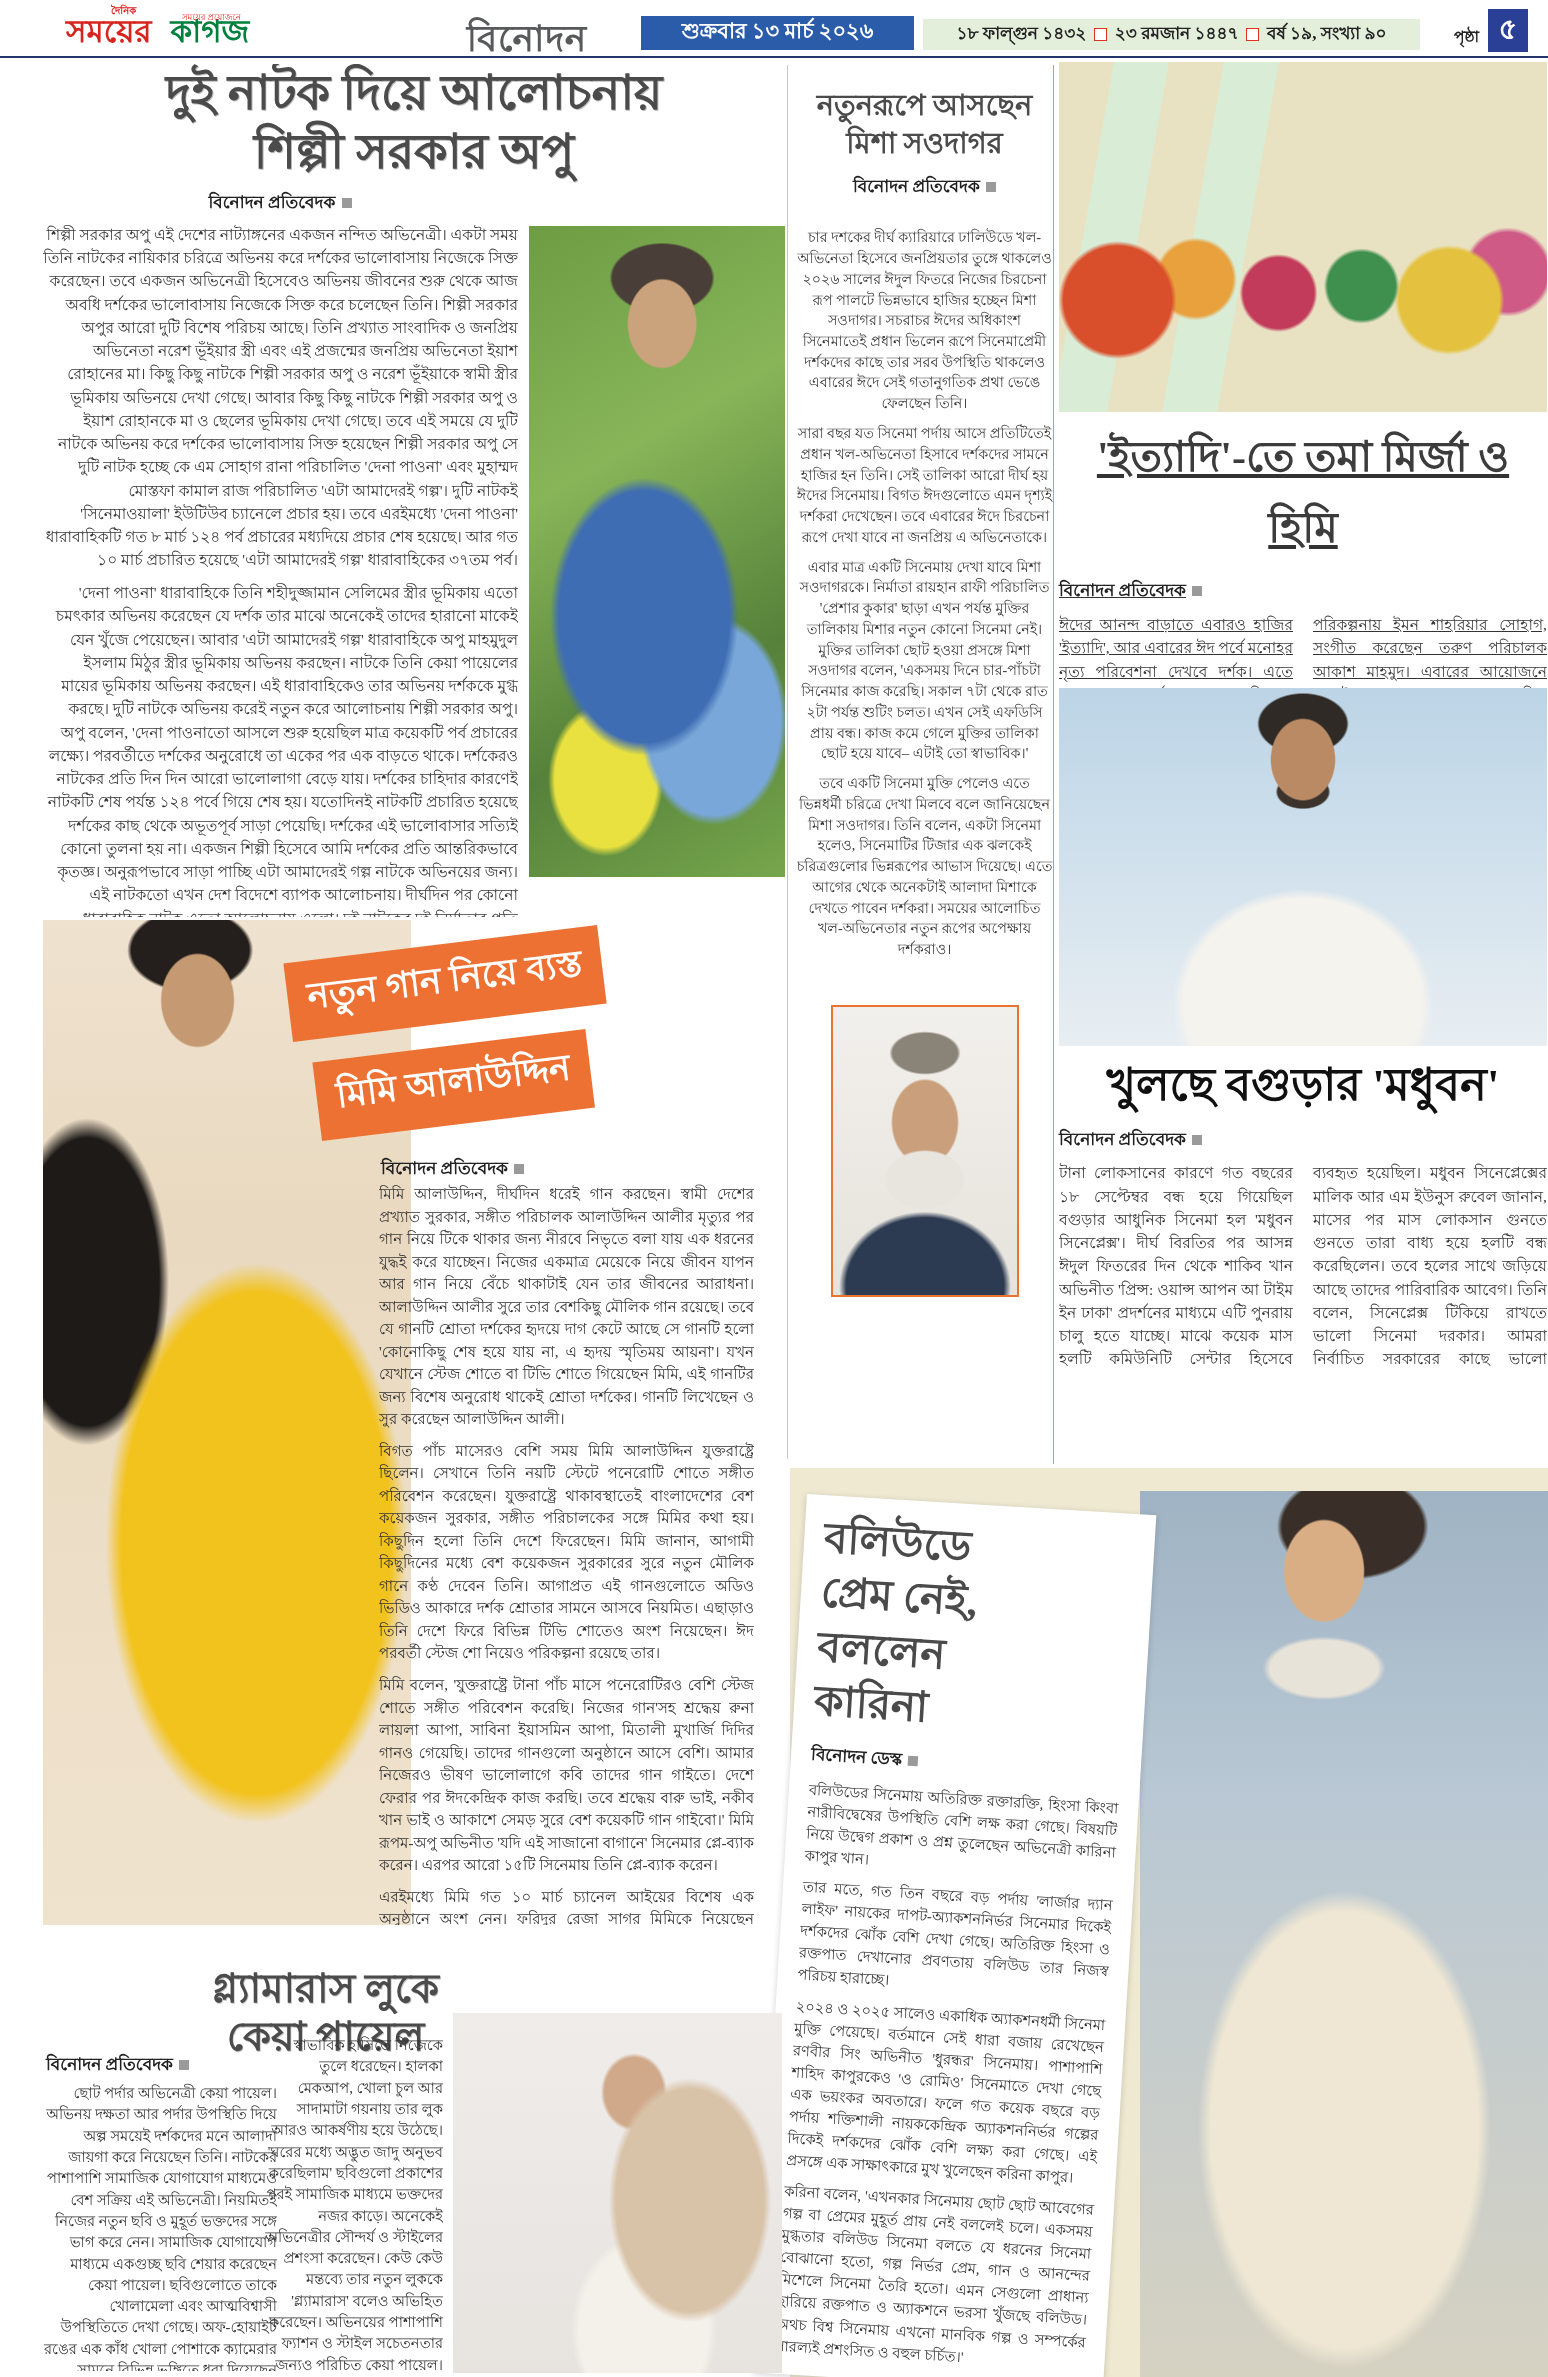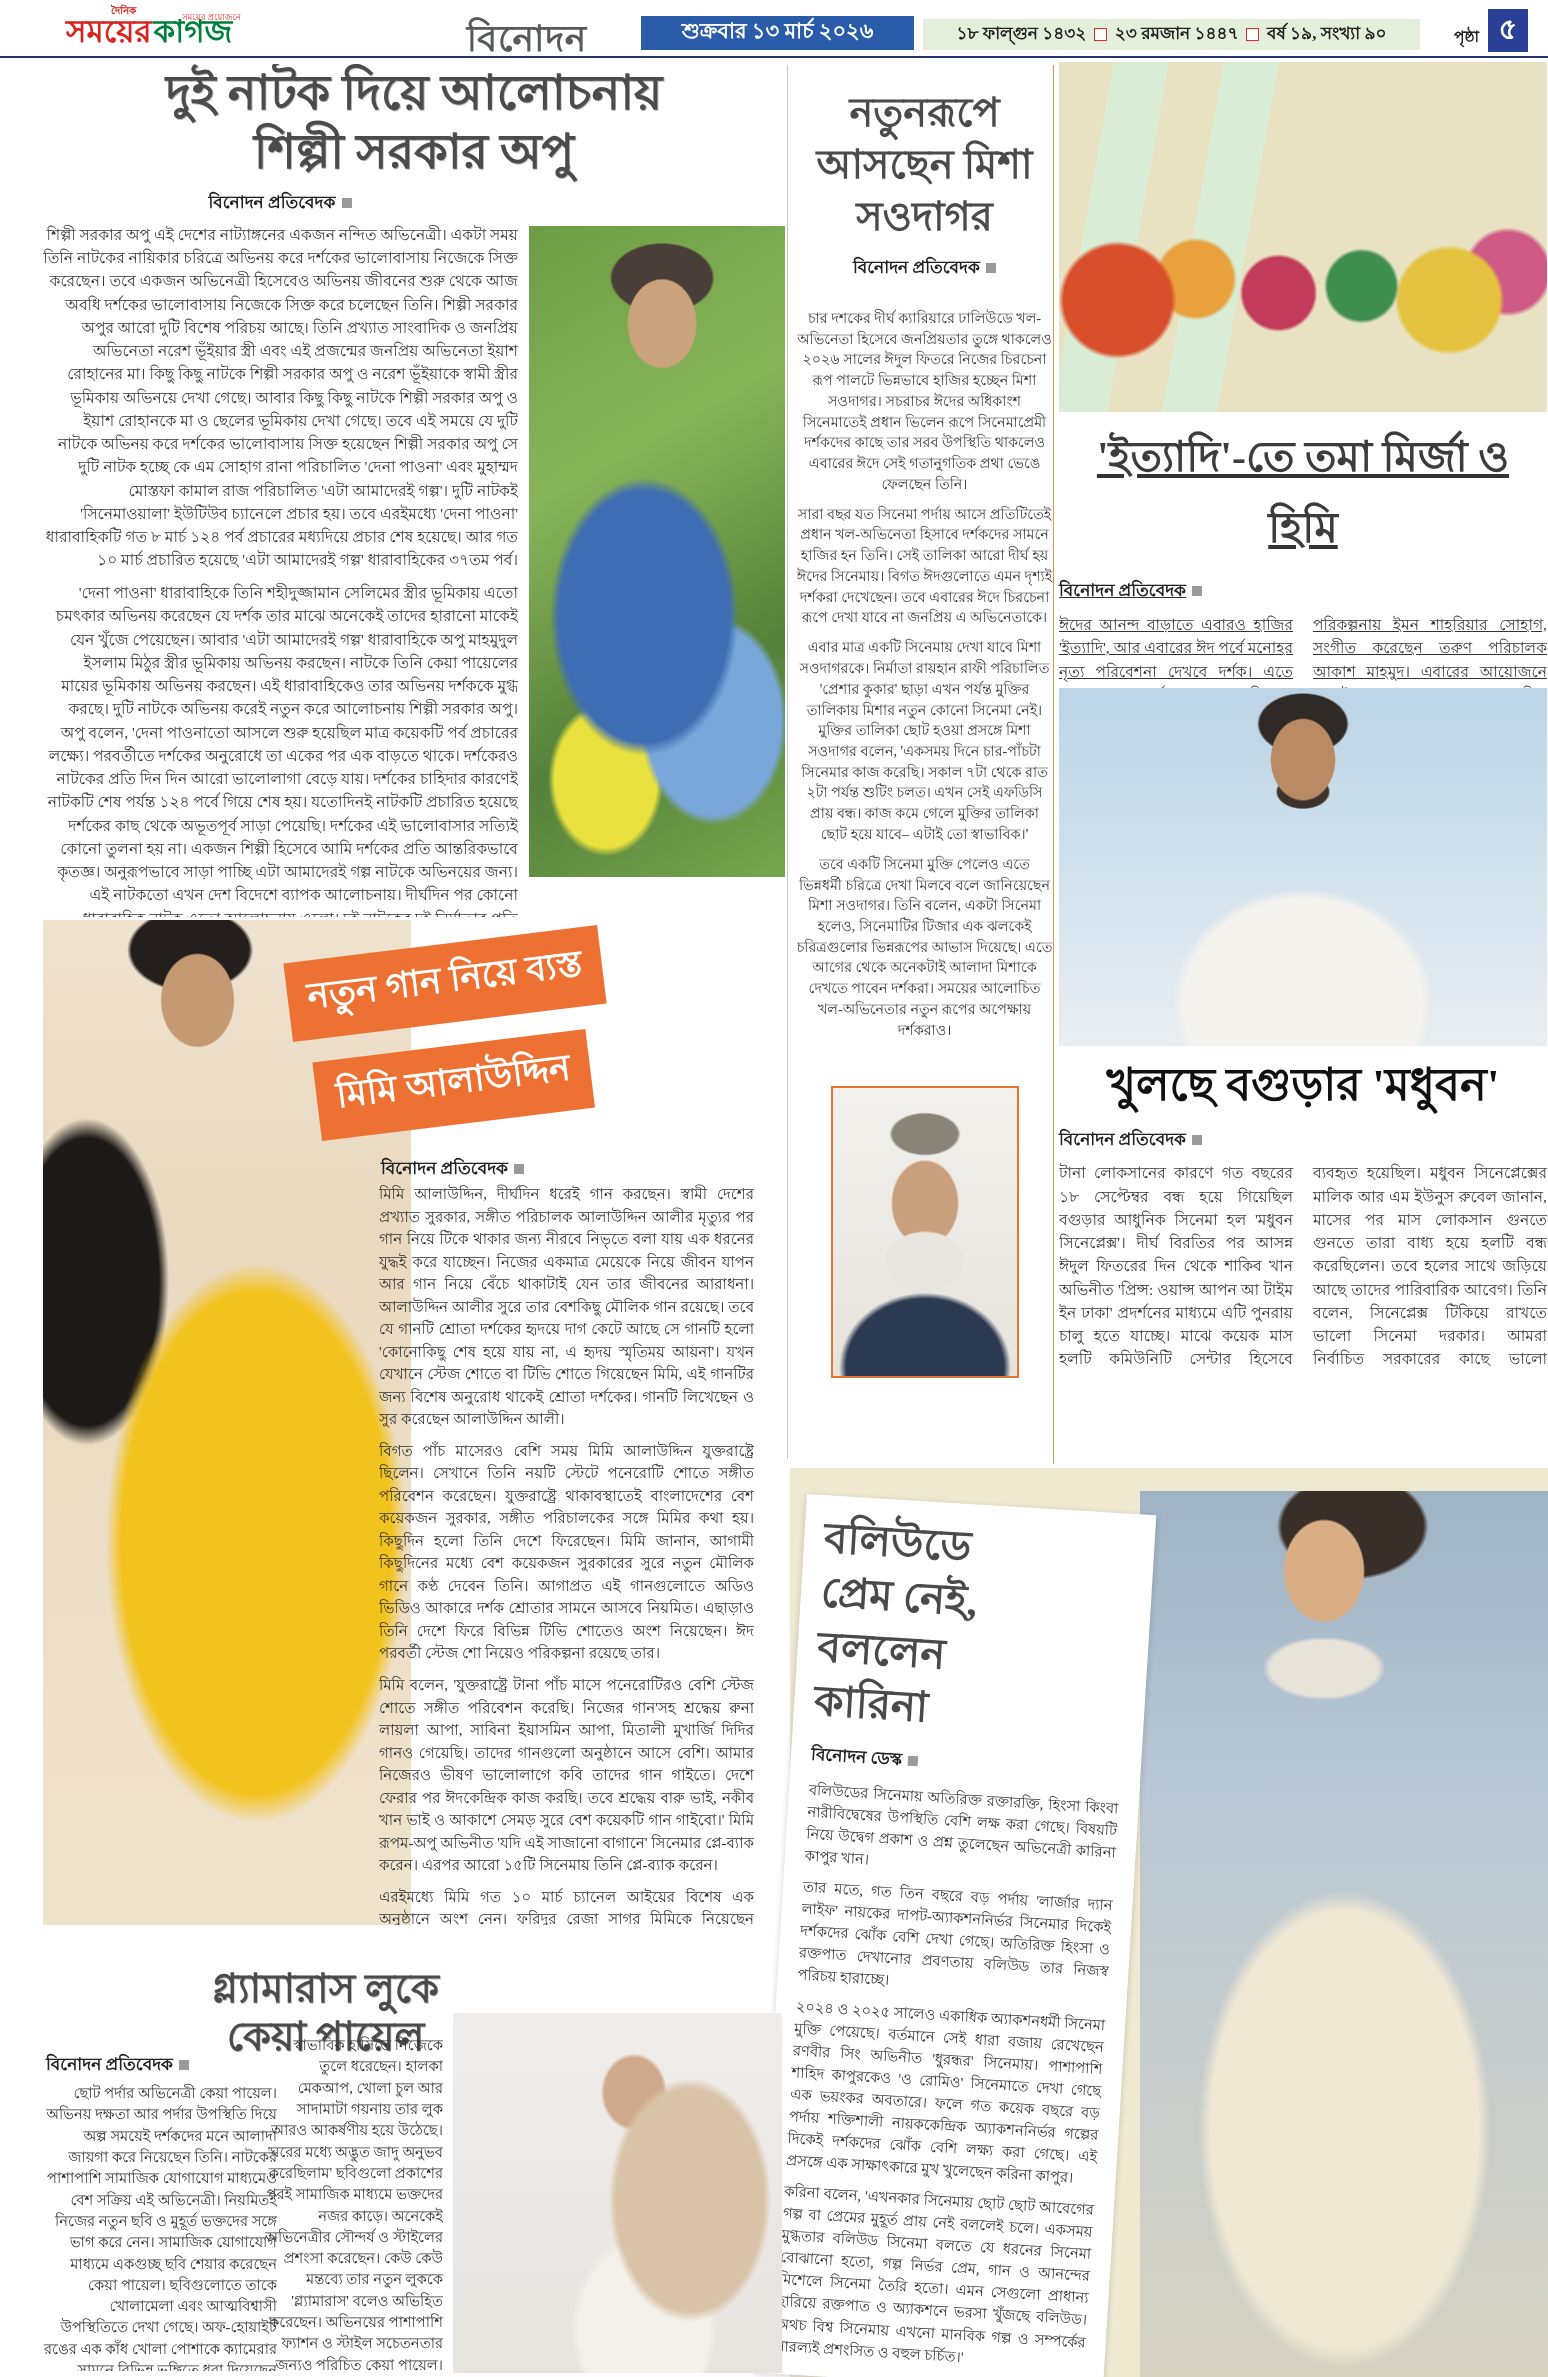--- a/index.html
+++ b/index.html
@@ -4,21 +4,21 @@
 <style>
   html,body{margin:0;padding:0;}
   body{width:1549px;height:2377px;position:relative;background:#ffffff;
        font-family:"Liberation Serif","DejaVu Serif",serif;color:#333;}
   .abs{position:absolute;}
   p{margin:0 0 9.3px 0;}
   
   .hdr-rule{left:0;top:56px;width:1549px;height:2.3px;background:#23356b;}
   .logo{left:66px;top:6.2px;width:217px;height:46px;}
   .logo .tiny{font-size:10px;color:#d6251f;font-weight:bold;line-height:1;margin-left:45px;}
-  .logo .row{display:flex;align-items:baseline;gap:2px;}
+  .logo .row{display:flex;align-items:baseline;gap:19px;}
   .logo .w1{font-size:31px;font-weight:800;color:#d6251f;line-height:1.05;}
   .logo .w2{font-size:31px;font-weight:800;color:#00803d;line-height:1.05;}
   .logo .tag{font-size:8.5px;color:#d6251f;position:absolute;left:116px;top:4.6px;}
   .section-title{left:430px;top:11px;width:194px;text-align:center;
        font-size:36px;font-weight:800;color:#58595b;letter-spacing:0.8px;}
   .date-box{left:641px;top:15.5px;width:273px;height:34px;background:#2a5caa;color:#fff;
        display:flex;align-items:center;justify-content:center;font-size:21px;font-weight:700;}
   .date-strip{left:923px;top:18.6px;width:497px;height:31px;background:#e3efdb;color:#222;
        display:flex;align-items:center;justify-content:center;gap:7.7px;font-size:17px;font-weight:600;}
   .sq{display:inline-block;width:11px;height:11px;border:1.9px solid #e03020;background:#fff;}
@@ -41,21 +41,21 @@
       background:
         radial-gradient(ellipse 48px 62px at 52% 15%, #caa27b 0 70%, transparent 73%),
         radial-gradient(ellipse 71px 48px at 52% 8%, #4a3f38 0 70%, transparent 74%),
         radial-gradient(ellipse 147px 217px at 45% 60%, #3f6db3 0 58%, transparent 64%),
         radial-gradient(ellipse 116px 163px at 72% 76%, #79a7d9 0 58%, transparent 64%),
         radial-gradient(ellipse 93px 124px at 30% 85%, #e8e13f 0 55%, transparent 62%),
         linear-gradient(150deg,#6d9c44,#88b558 35%,#55813a 70%,#76a64c);}
   .apu-body{text-align:right;}
   
   .misha-wrap{left:795px;top:65px;width:256px;height:1394px;overflow:hidden;padding:0 1.5px;}
-  .misha-h{text-align:center;font-size:40px;line-height:1.3;font-weight:800;color:#4b4b4b;margin-top:22px;}
+  .misha-h{text-align:center;font-size:29px;line-height:1.3;font-weight:800;color:#4b4b4b;margin-top:22px;}
   .misha-byline{text-align:center;margin:11px 0 7.7px;}
   .misha-body{text-align:center;font-size:14.3px;line-height:1.45;height:767px;margin-top:26px;}
   .misha-photo{width:184px;height:288px;margin:11px auto 0;border:2.3px solid #e8742f;
       background:
         radial-gradient(ellipse 54px 40px at 50% 60%, #e8e4de 0 70%, transparent 75%),
         radial-gradient(ellipse 46px 59px at 50% 40%, #caa07c 0 70%, transparent 74%),
         radial-gradient(ellipse 116px 101px at 50% 97%, #2c3a52 0 68%, transparent 74%),
         radial-gradient(ellipse 54px 33px at 50% 16%, #8a8378 0 60%, transparent 66%),
         linear-gradient(180deg,#f2f0ec,#e6e3dc);}
   

